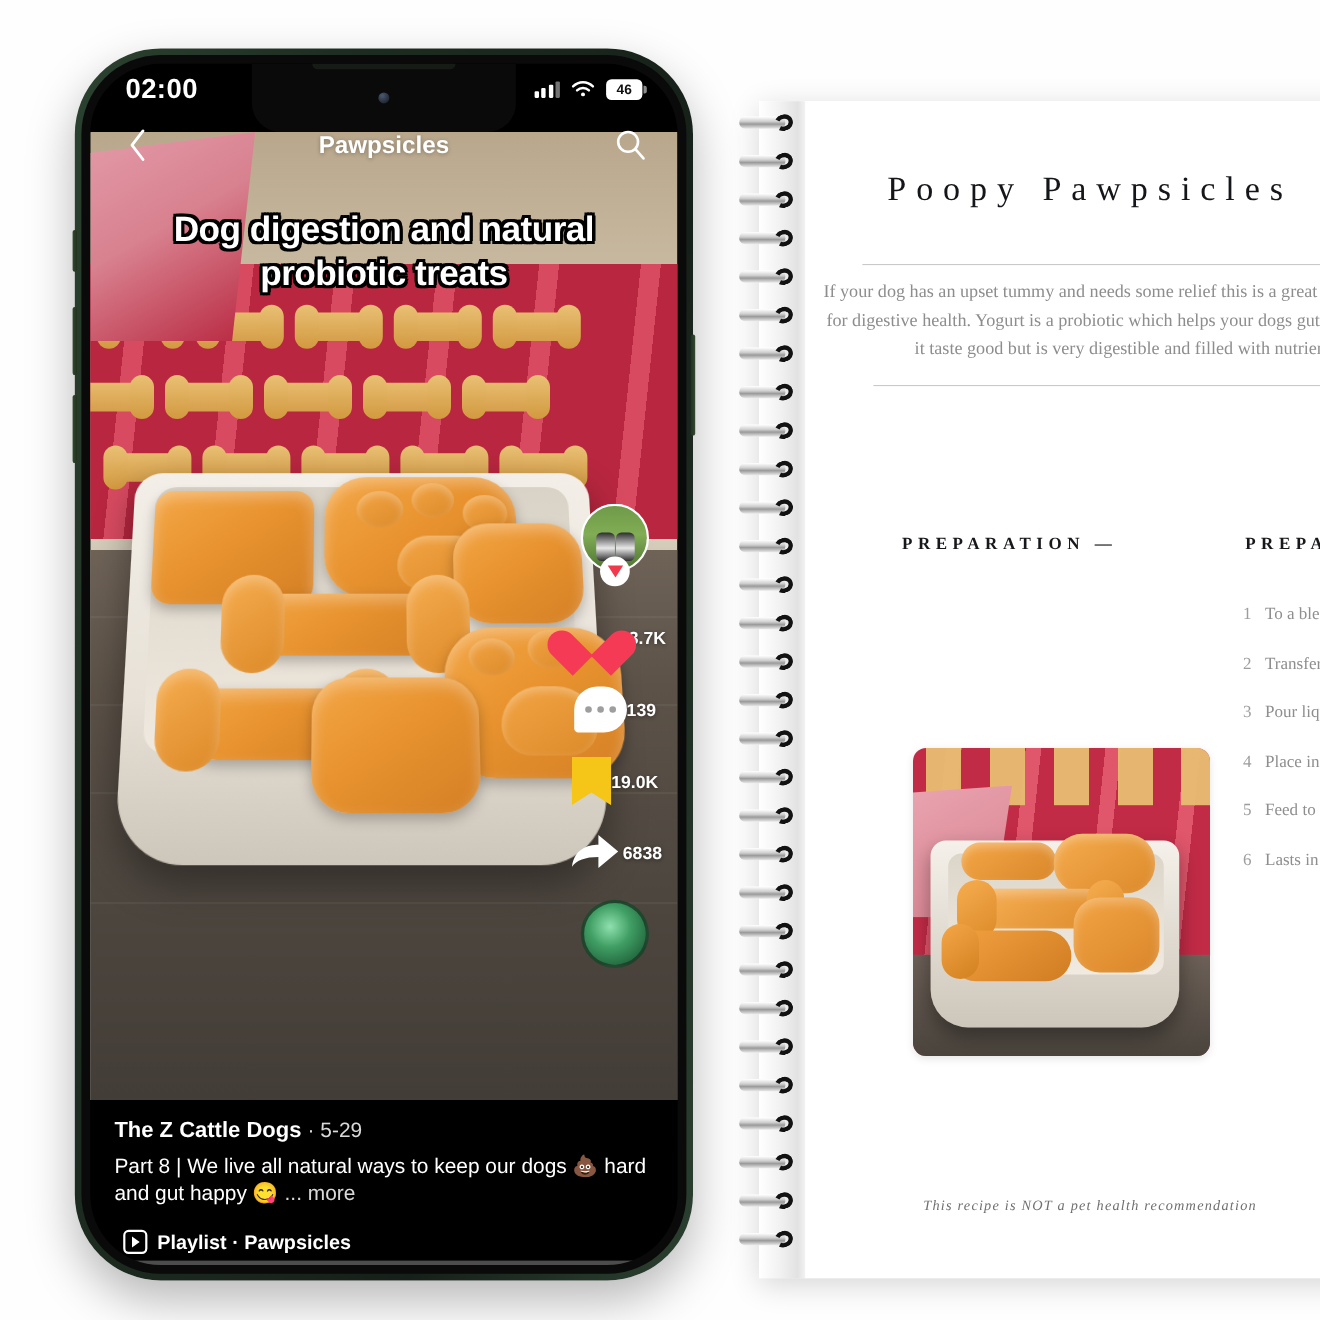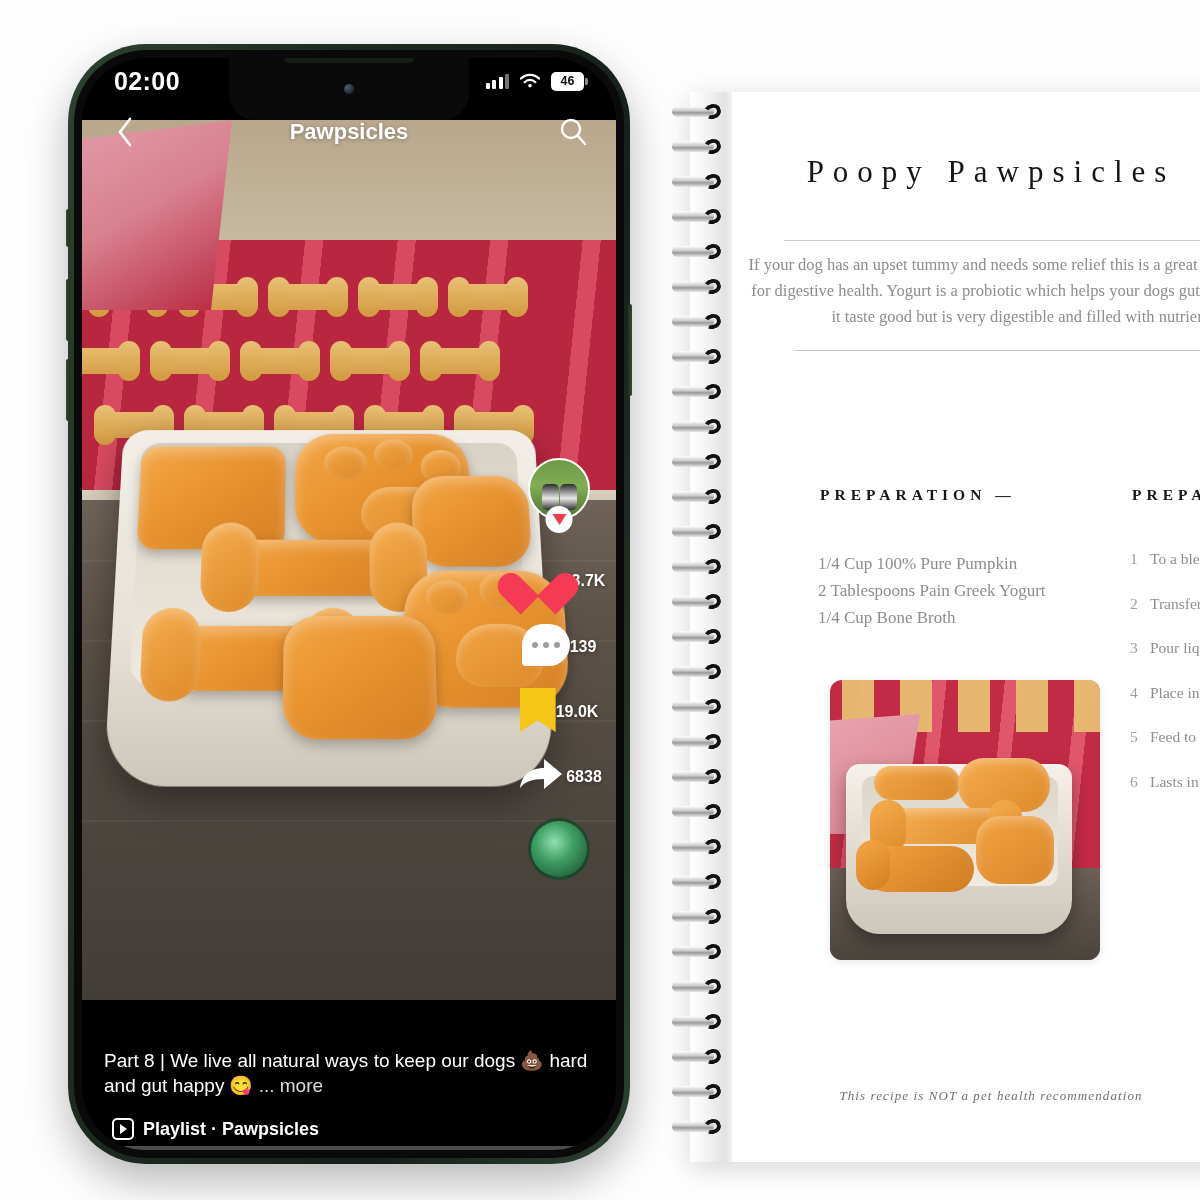--- a/index.html
+++ b/index.html
@@ -330,25 +330,20 @@
   <div id="notebook">
     <div id="spine-shadow"></div>
 
     <div id="notebook-page">
       <div class="recipe-title">Poopy Pawpsicles</div>
       <div class="rule" id="rule-top"></div>
       <div class="recipe-desc">If your dog has an upset tummy and needs some relief this is a great all natural fiber for digestive health. Yogurt is a probiotic which helps your dogs gut. Not only does it taste good but is very digestible and filled with nutrients.</div>
       <div class="rule" id="rule-bottom"></div>
 
       <div class="section-head" id="ing-head">PREPARATION —</div>
-      <div class="ing-list">
-        <div>1/4 Cup 100% Pure Pumpkin</div>
-        <div>2 Tablespoons Pain Greek Yogurt</div>
-        <div>1/4 Cup Bone Broth</div>
-      </div>
 
       <div class="section-head" id="prep-head">PREPARATION —</div>
       <div class="prep-list">
         <div class="prep-item">
           <span class="prep-num">1</span>
           <span>To a blender add all ingredients</span>
         </div>
         <div class="prep-item">
           <span class="prep-num">2</span>
           <span>Transfer liquid to a cup</span>
@@ -621,20 +616,23 @@
           </div>
           <div id="nav-title">Pawpsicles</div>
           <div class="nav-ic">
             <svg width="32" height="32" viewBox="0 0 32 32">
               <circle cx="14" cy="13" r="9" stroke="#fff" stroke-width="2.4" fill="none"></circle>
               <path d="M21 20 L28 28" stroke="#fff" stroke-width="2.4" stroke-linecap="round"></path>
             </svg>
           </div>
         </div>
 
+        <div id="caption-overlay">
+          <span>Dog digestion and natural probiotic treats</span>
+        </div>
 
         <div id="rail">
           <div id="avatar-wrap">
             <div id="avatar">
               <div class="dogpic" id="dog1"></div>
               <div class="dogpic" id="dog2"></div>
             </div>
             <div id="follow-btn">
                 <div class="tri"></div>
               </div>
@@ -665,20 +663,24 @@
                 <path d="M4 34 C6 18, 18 14, 28 14 L28 5 L46 20 L28 35 L28 25 C16 25, 8 28, 4 34 Z" fill="#fff"></path>
               </svg>
             </div>
             <div class="rail-count">6838</div>
           </div>
 
           <div id="disc"></div>
         </div>
 
         <div id="bottom-info">
+          <div id="author-line">
+            <span>The Z Cattle Dogs</span>
+            <span class="date"> · <span>5-29</span></span>
+          </div>
           <div id="desc-line">
             <span>Part 8 | We live all natural ways to keep our dogs 💩 hard and gut happy 😋</span>
             <span class="more">... more</span>
           </div>
           <div id="playlist-row">
             <div class="pl-ic">
                 <div class="p"></div>
               </div>
             <span>Playlist · Pawpsicles</span>
           </div>

